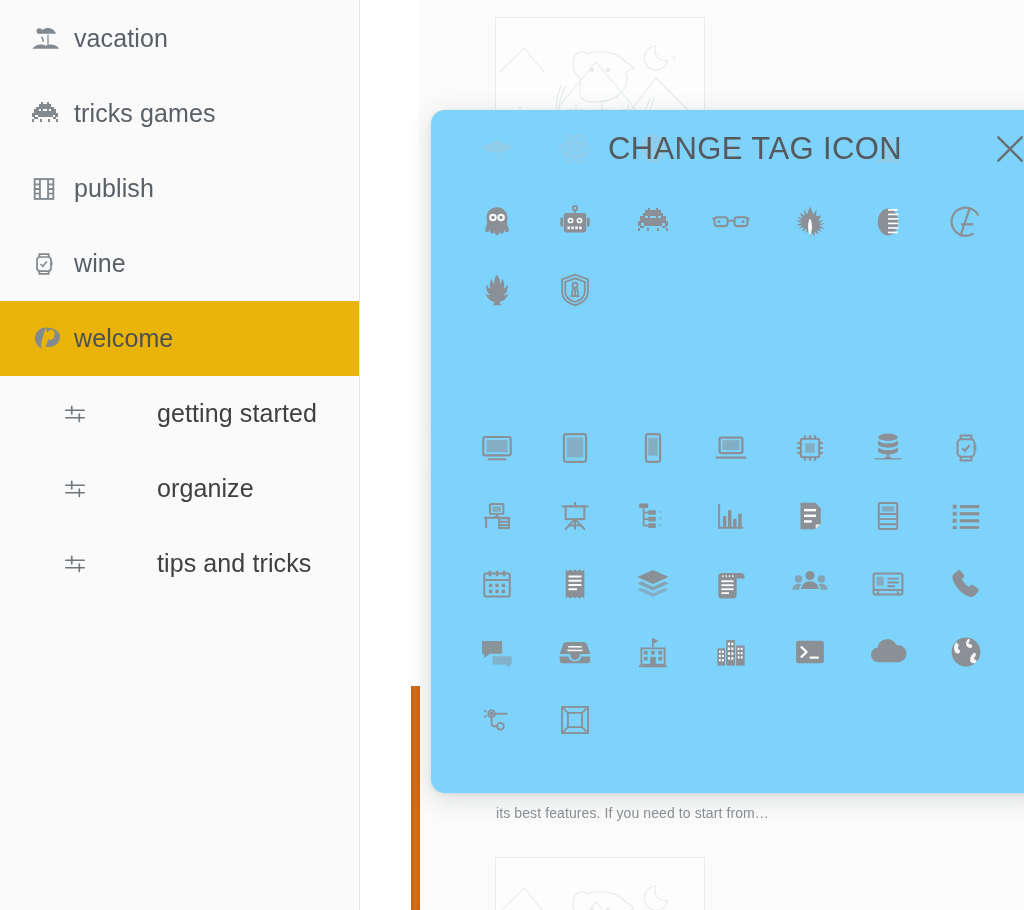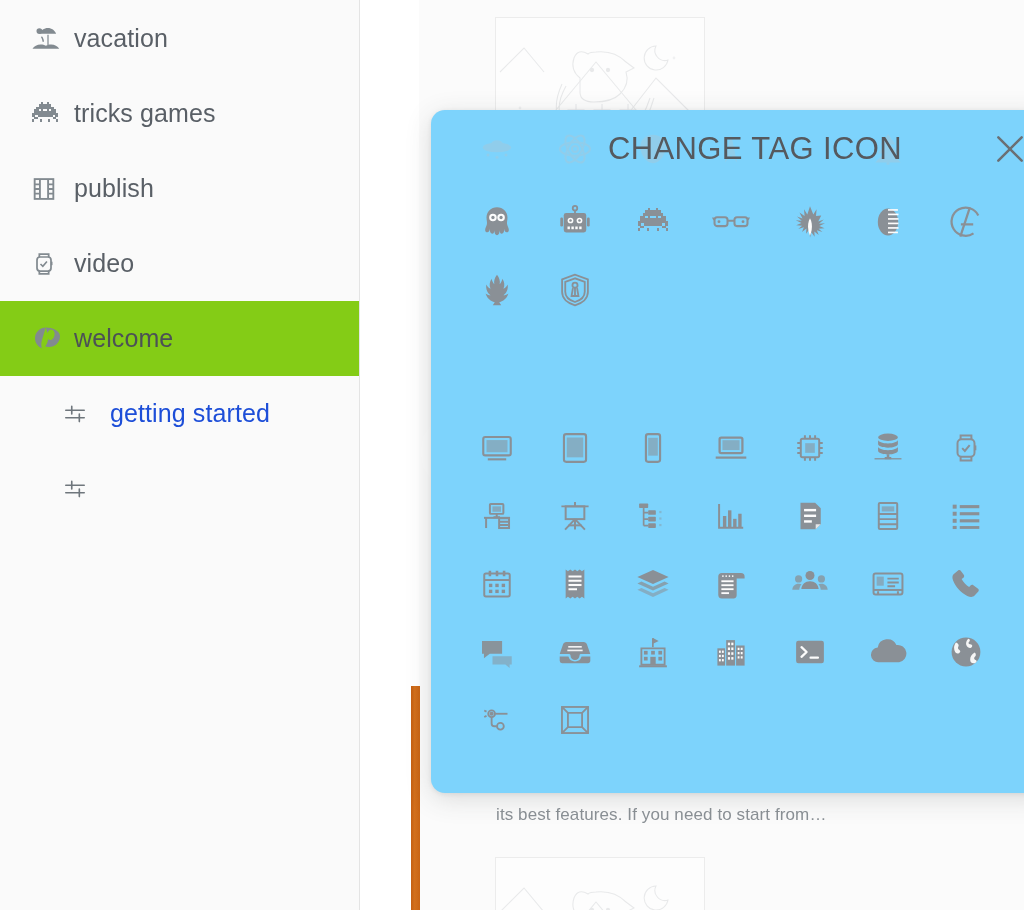--- a/index.html
+++ b/index.html
@@ -18,21 +18,21 @@
   }
   .content-inner {
     position: absolute; left: 0; top: 0; width: 605px; height: 910px;
     background: #fbfbfb;
   }
   .bg-card {
     position: absolute; background: #fdfdfd; border: 1px solid #ececec;
   }
   .bg-illus { position: absolute; opacity: .55; }
   .bg-text {
-    position: absolute; color: #8b9196; font-size: 17px; letter-spacing: .1px;
+    position: absolute; color: #8b9196; font-size: 14px; letter-spacing: .1px;
     white-space: nowrap;
   }
   .bg-ellipsis {
     position: absolute; color: #c9ced2; font-size: 19px; letter-spacing: 1px;
   }
   .orange-bar {
     position: absolute; left: 411px; top: 686px; width: 9px; height: 224px;
     background: #d2691e;
     background: linear-gradient(to right,#c45f12,#d2701d 40%,#c96414);
   }
@@ -41,36 +41,36 @@
   .sidebar {
     position: absolute; left: 0; top: 0; width: 360px; height: 910px;
     background: #fafafa;
     border-right: 1px solid #e4e4e4;
     overflow: hidden;
   }
   .sb-row {
     position: relative; display: flex; align-items: center;
     height: 75px; padding-left: 30px; width: 411px;
   }
-  .sb-row.active { background: #84cc16; }
+  .sb-row.active { background: #eab308; }
   .sb-icon {
     width: 44px; min-width: 44px; display: flex; align-items: center;
     justify-content: flex-start; color: #828a90;
   }
   .sb-label {
     font-size: 25px; color: #595f66; letter-spacing: .1px;
     white-space: nowrap; font-weight: 400;
   }
   .sb-row.active .sb-label { color: #4c5156; }
   .sb-chev {
     position: absolute; right: 28px; top: 50%; transform: translateY(-50%);
     color: #71777d;
   }
   .sb-sub { padding-left: 62px; height: 75px; }
-  .sb-sub .sb-label { font-size: 25px; color: #1d4ed8; }
+  .sb-sub .sb-label { font-size: 25px; color: #404040; margin-left: 47px; }
   .sb-sub .sb-icon { width: 48px; min-width: 48px; color: #6f767c; }
 
   
   .modal {
     position: absolute; left: 431px; top: 110px; width: 621px; height: 683px;
     background: #7dd3fc; border-radius: 14px;
     box-shadow: 0 6px 26px rgba(60,64,67,.17), 0 1px 4px rgba(60,64,67,.10);
     overflow: hidden;
     padding-left: 27px;
   }
@@ -237,21 +237,21 @@
 
     <div class="sb-row">
       <span class="sb-icon">
         <svg width="28" height="28" viewBox="0 0 24 24" fill="none" stroke="currentColor" stroke-width="1.5">
           <rect x="6" y="6" width="12" height="12" rx="2.6"></rect>
           <path d="M8 6V3.5h8V6M8 18v2.5h8V18"></path>
           <path d="M9 12l2 2 3.5-4.2" stroke-width="1.4"></path>
           <path d="M18.6 10v3" stroke-width="1.4"></path>
         </svg>
       </span>
-      <span class="sb-label">video</span>
+      <span class="sb-label">wine</span>
     </div>
 
     <div class="sb-row active">
       <span class="sb-icon">
         <svg width="32" height="32" viewBox="0 0 32 32" fill="currentColor">
           <path d="M16 4.5c-6.1 0-11 4.8-11 10.8 0 4.5 2.8 8.4 6.8 10.1-.6-2.3-.7-5.4 0-7.7.6-2.1 4-13.3 4-13.3s1 3.6 1.6 5.6c.6-1.3 2.1-3.4 3.6-3.4 2.5 0 3.6 2.2 3.6 4.4 0 3.3-2.1 6-4.3 6-1 0-1.7-.6-2-1.3 0 0-.7 2.8-.9 3.5-.4 1.5-1.5 3.3-2.2 4.4 1.2.3 2.5.5 3.8.5 6.1 0 11-4.8 11-10.8S22.1 4.5 16 4.5z"></path>
         </svg>
       </span>
       <span class="sb-label">welcome</span>
       <span class="sb-chev">
@@ -264,30 +264,40 @@
     <div class="sb-row sb-sub">
       <span class="sb-icon">
         <svg width="26" height="26" viewBox="0 0 24 24" fill="none" stroke="currentColor" stroke-width="1.5" stroke-linecap="round">
           <path d="M3.5 8.5h17M3.5 15.5h17"></path>
           <path d="M9 5v7M16 12v7"></path>
         </svg>
       </span>
       <span class="sb-label">getting started</span>
     </div>
 
-
-
-
     <div class="sb-row sb-sub">
       <span class="sb-icon">
         <svg width="26" height="26" viewBox="0 0 24 24" fill="none" stroke="currentColor" stroke-width="1.5" stroke-linecap="round">
           <path d="M3.5 8.5h17M3.5 15.5h17"></path>
             <path d="M9 5v7M16 12v7"></path>
         </svg>
       </span>
+      <span class="sb-label">organize</span>
+    </div>
+
+
+
+    <div class="sb-row sb-sub">
+      <span class="sb-icon">
+        <svg width="26" height="26" viewBox="0 0 24 24" fill="none" stroke="currentColor" stroke-width="1.5" stroke-linecap="round">
+          <path d="M3.5 8.5h17M3.5 15.5h17"></path>
+            <path d="M9 5v7M16 12v7"></path>
+        </svg>
+      </span>
+      <span class="sb-label">tips and tricks</span>
     </div>
 
   </div>
 
   <div class="modal-notch"></div>
 
   <div class="modal">
 
     <div class="modal-header">
 

